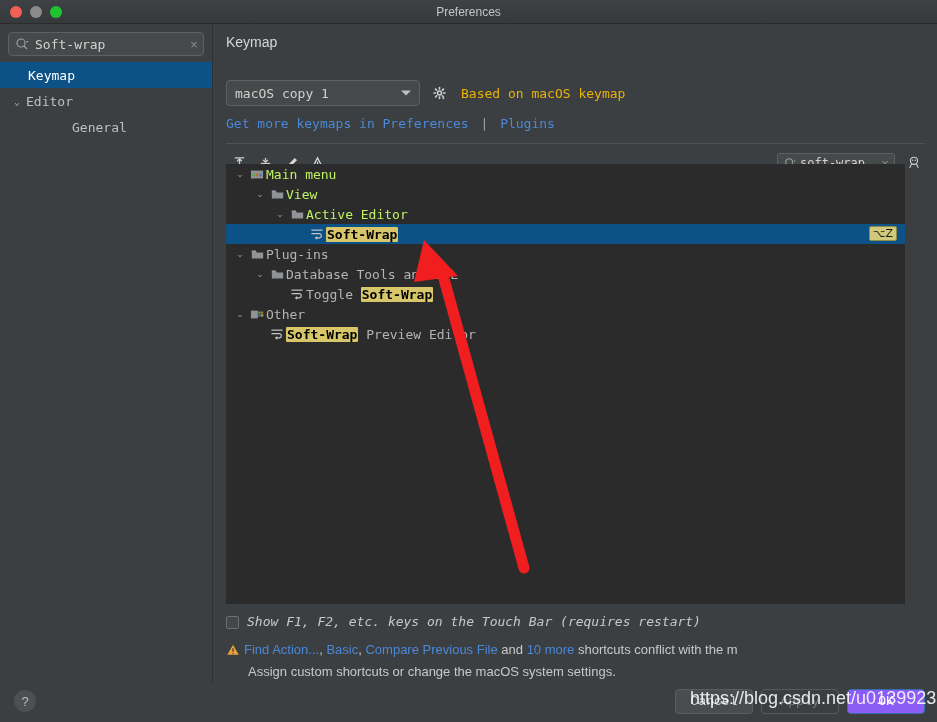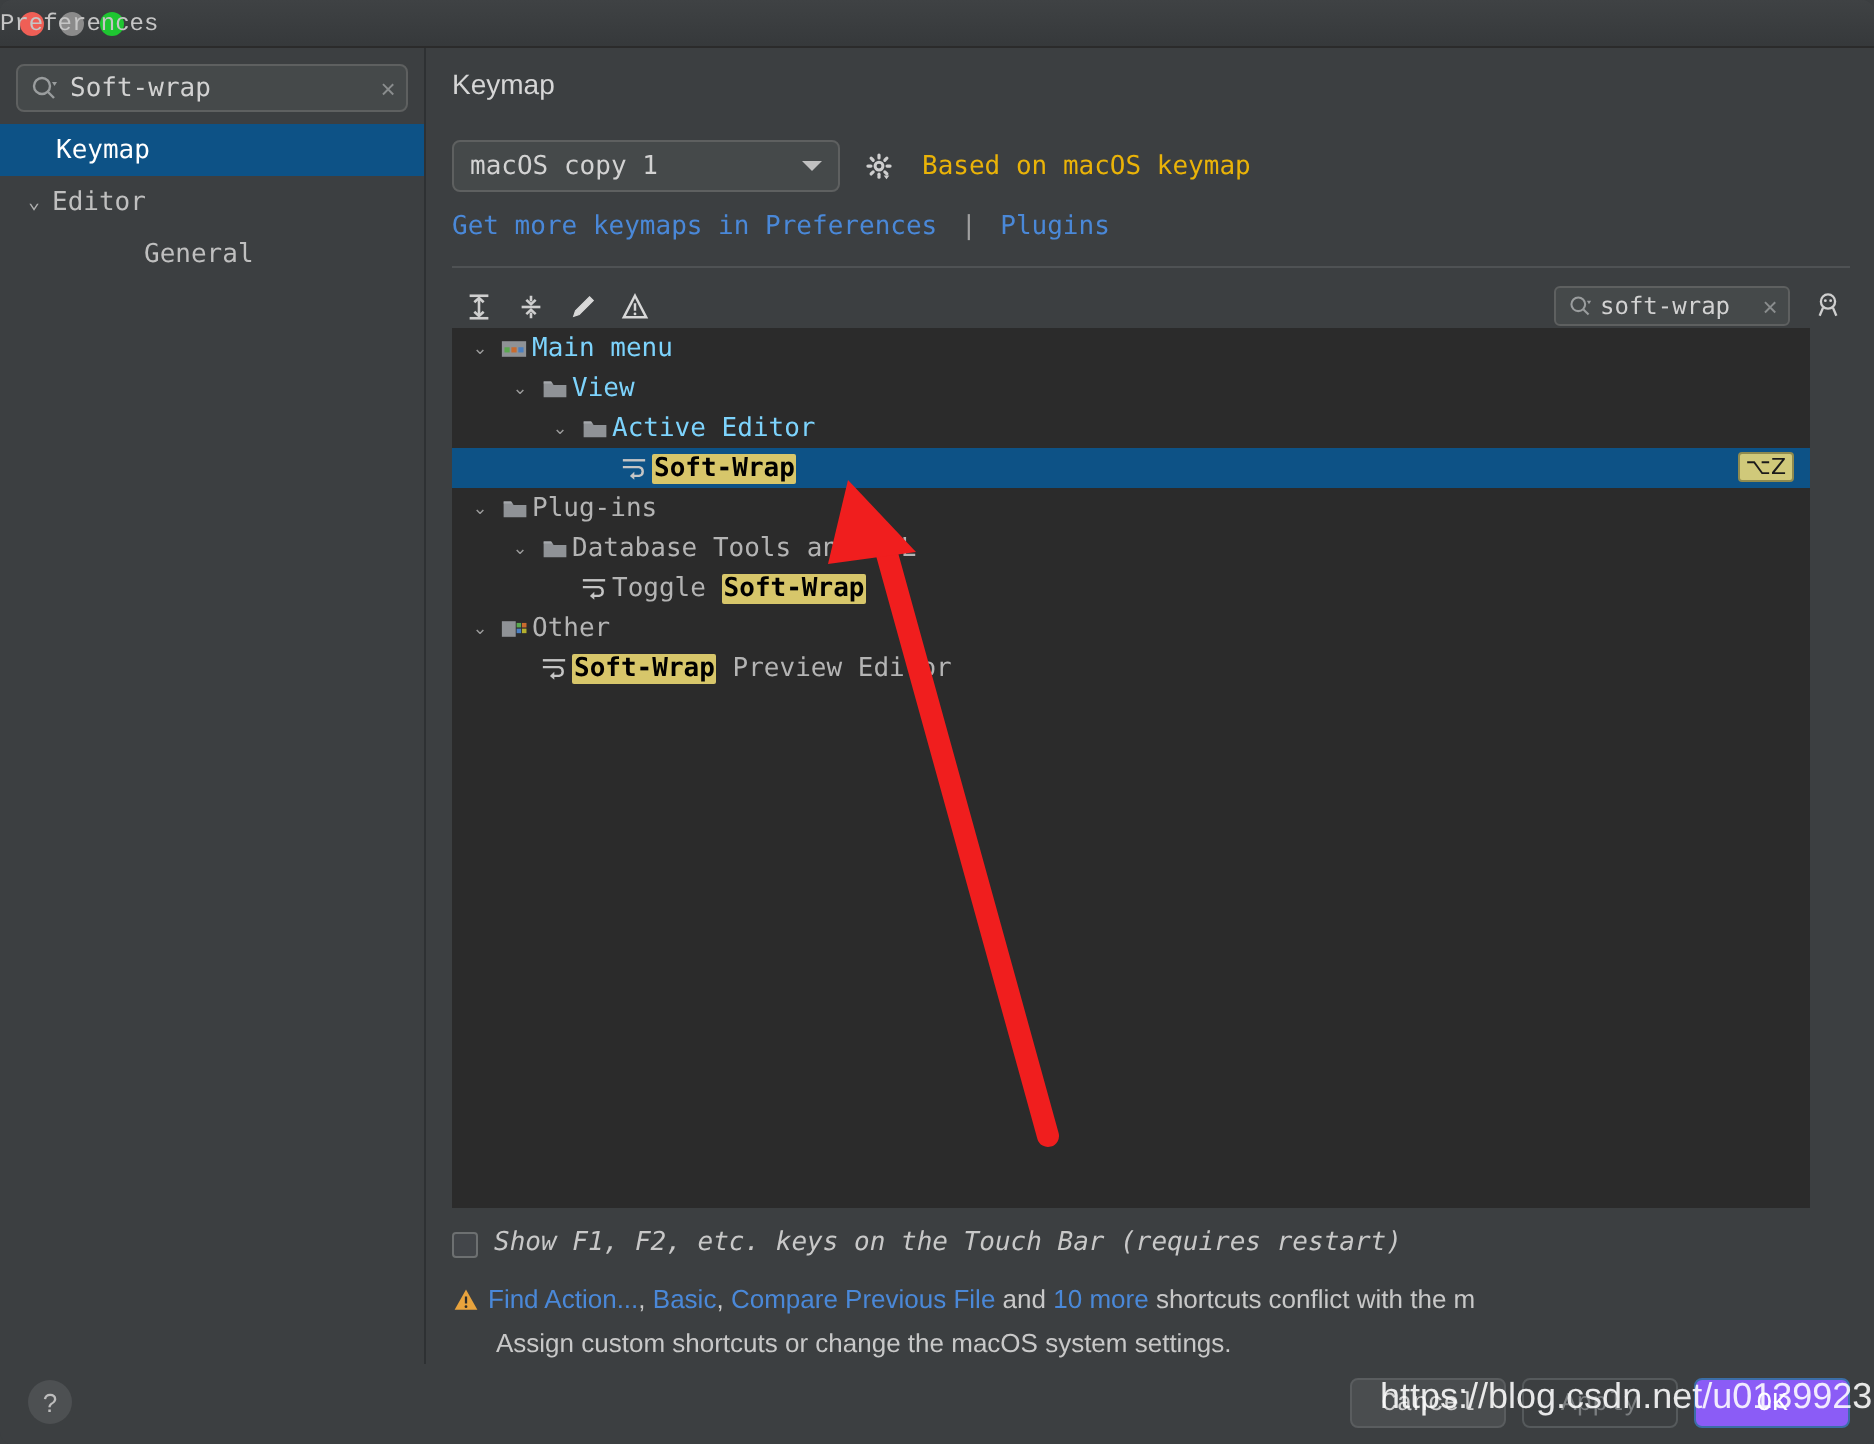--- a/index.html
+++ b/index.html
@@ -24,23 +24,23 @@
     background: linear-gradient(#3f4244, #36393b);
     border-bottom: 1px solid #2b2b2b;
     display: flex; align-items: center;
   }
   .traffic { display: flex; gap: 8px; margin-left: 10px; }
   .dot { width: 12px; height: 12px; border-radius: 50%; }
   .dot.red { background: #ef5f56; }
   .dot.gray { background: #8b8b8b; }
   .dot.green { background: #1ec531; }
   .title-text {
-    position: absolute; left: 0; right: 0; text-align: left;
+    position: absolute; left: 0; right: 0; text-align: center;
     font-size: 12px; color: #c5c5c5;
-    font-family: Liberation Mono, monospace;
+    font-family: Liberation Sans, sans-serif;
     pointer-events: none;
   }
 
   
   .sidebar {
     position: absolute; top: 24px; left: 0;
     width: 213px; height: 658px;
     background: #3c3f41;
     border-right: 1px solid #2e3133;
   }
@@ -90,21 +90,21 @@
     background: #3c3f41;
   }
   .page-title {
     margin: 10px 0 0 12px;
     font-size: 14px; color: #d6d6d6;
     font-family: "Liberation Sans", sans-serif;
   }
 
   .keymap-row {
     display: flex; align-items: center;
-    margin: 20px 0 0 12px;
+    margin: 30px 0 0 12px;
   }
   .combo {
     position: relative;
     width: 194px; height: 26px;
     background: #45494a;
     border: 1px solid #5e6060;
     border-radius: 4px;
     display: flex; align-items: center;
   }
   .combo-val {
@@ -186,21 +186,21 @@
     white-space: nowrap;
   }
   .tree-row.selected { background: #0d5286; }
   .chev {
     width: 16px; text-align: center; color: #9a9a9a; font-size: 9px;
     flex: 0 0 16px;
     font-family: "Liberation Sans", sans-serif;
   }
   .chev.blank { color: transparent; }
   .ticon { width: 18px; flex: 0 0 18px; display: flex; align-items: center; justify-content: center; }
-  .tlabel-blue { color: #7dd3fc; }
+  .tlabel-blue { color: #bef264; }
   .tlabel-gray { color: #b4b4b4; }
   .hl {
     background: #d7c66a; color: #000000;
     font-weight: bold; padding: 0 1px; border-radius: 1px;
   }
   .shortcut-badge {
     position: absolute; right: 8px; top: 2px;
     background: #d0c97a; color: #1a1a1a;
     font-size: 11px; padding: 0 3px; border-radius: 2px;
     font-family: "DejaVu Sans", sans-serif;

